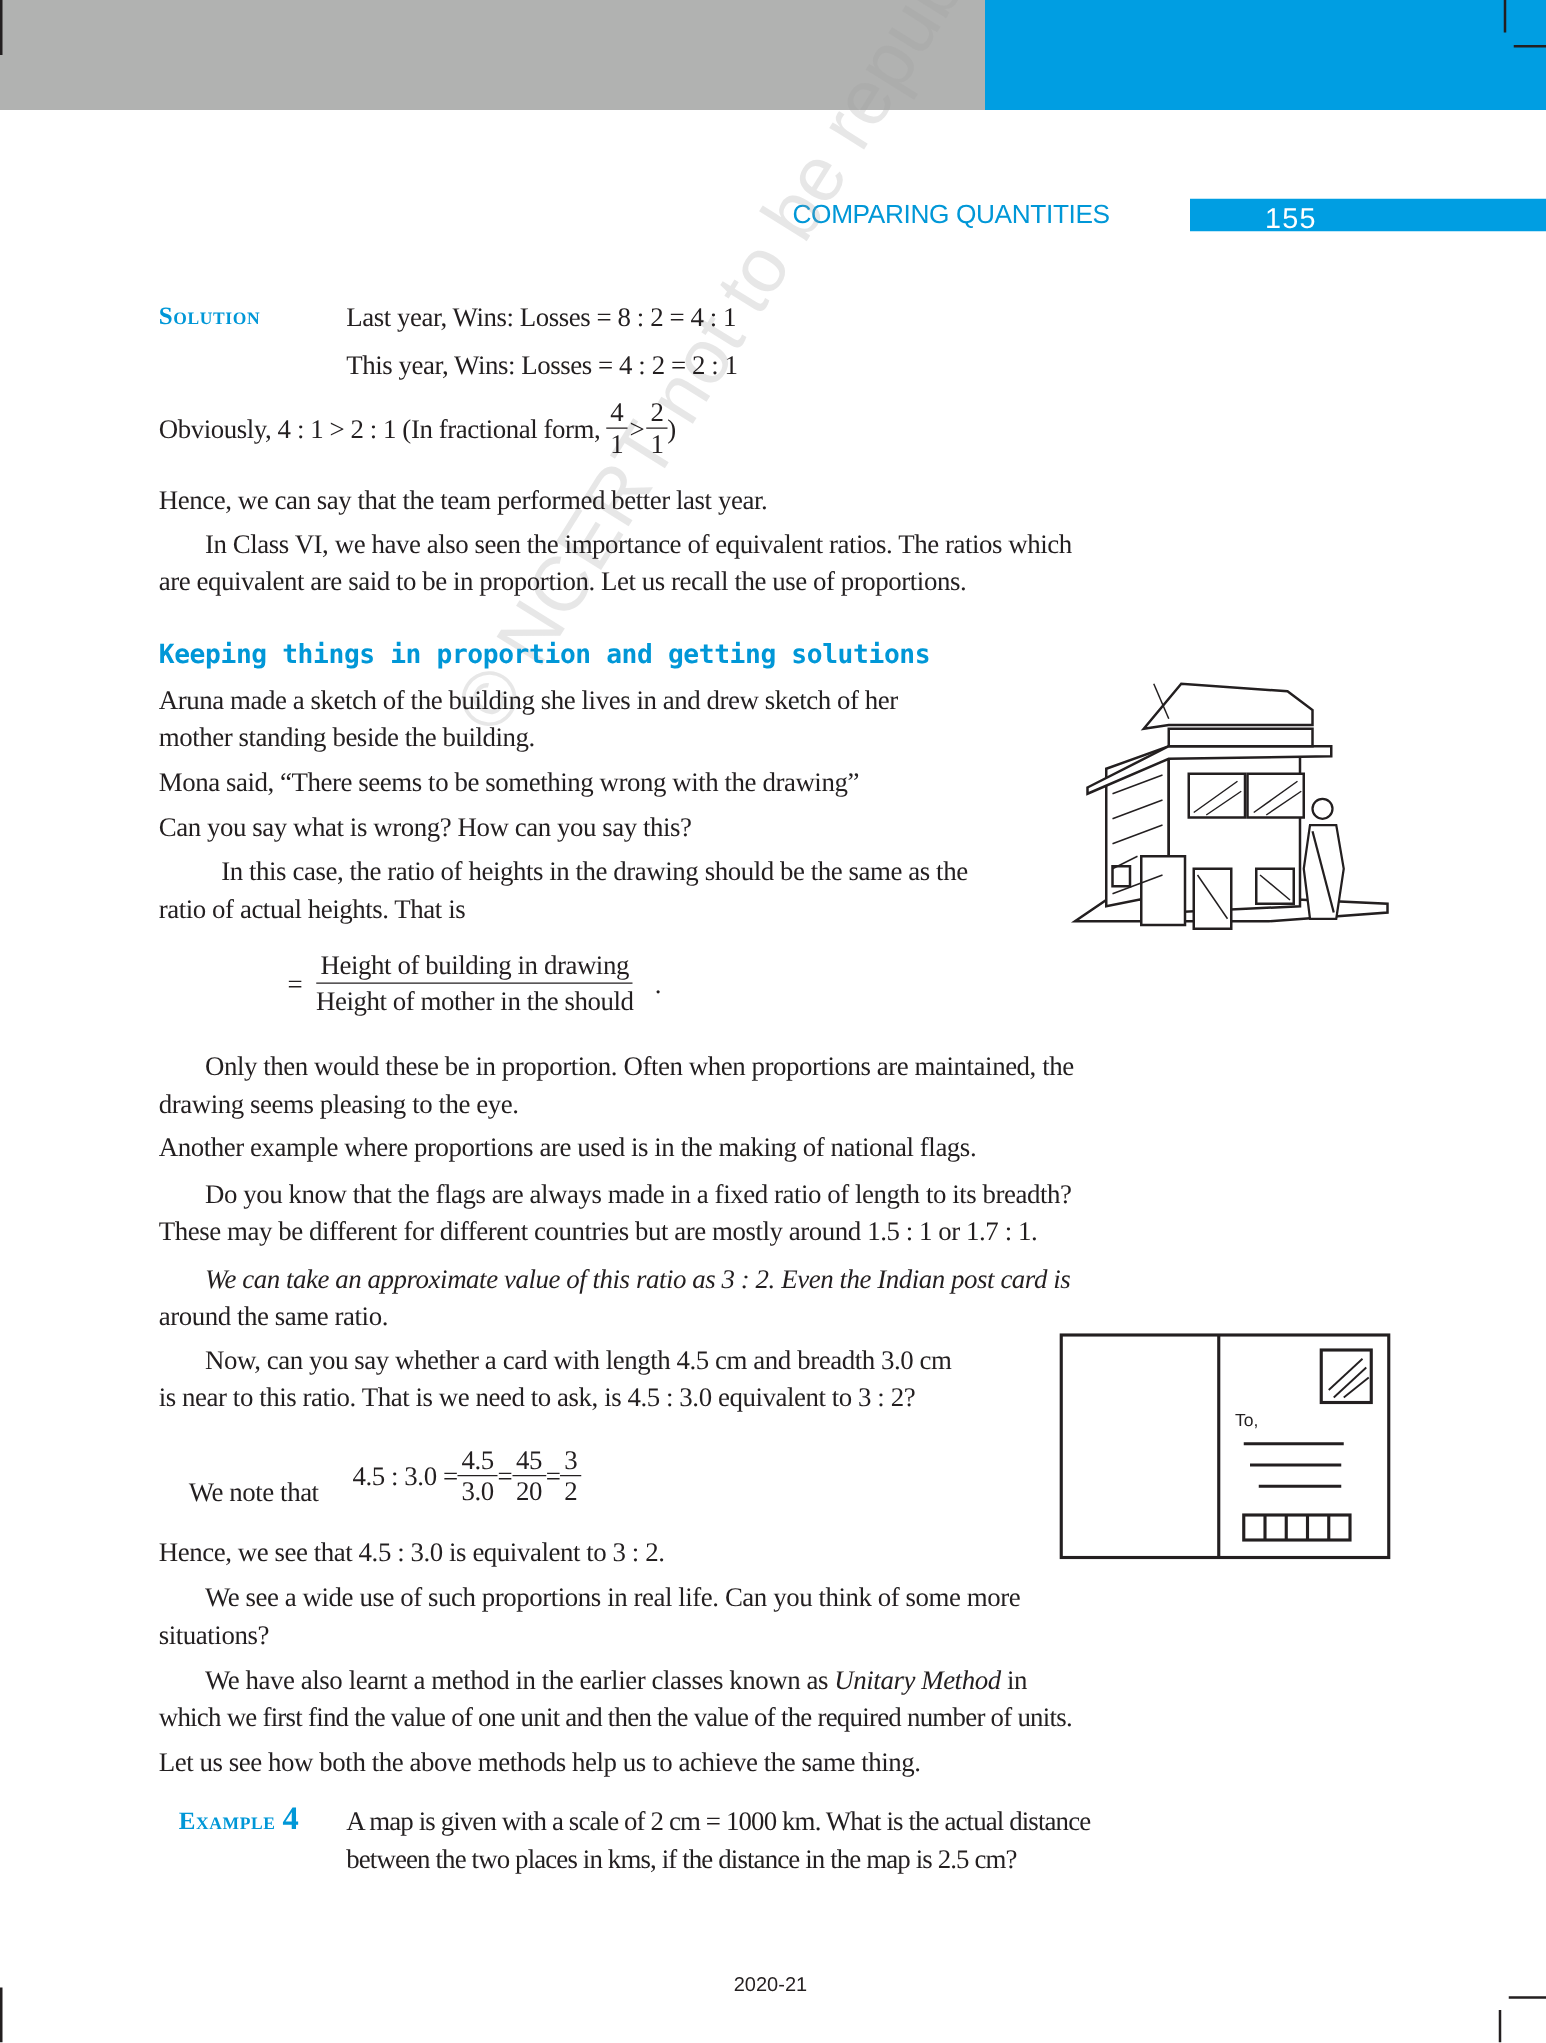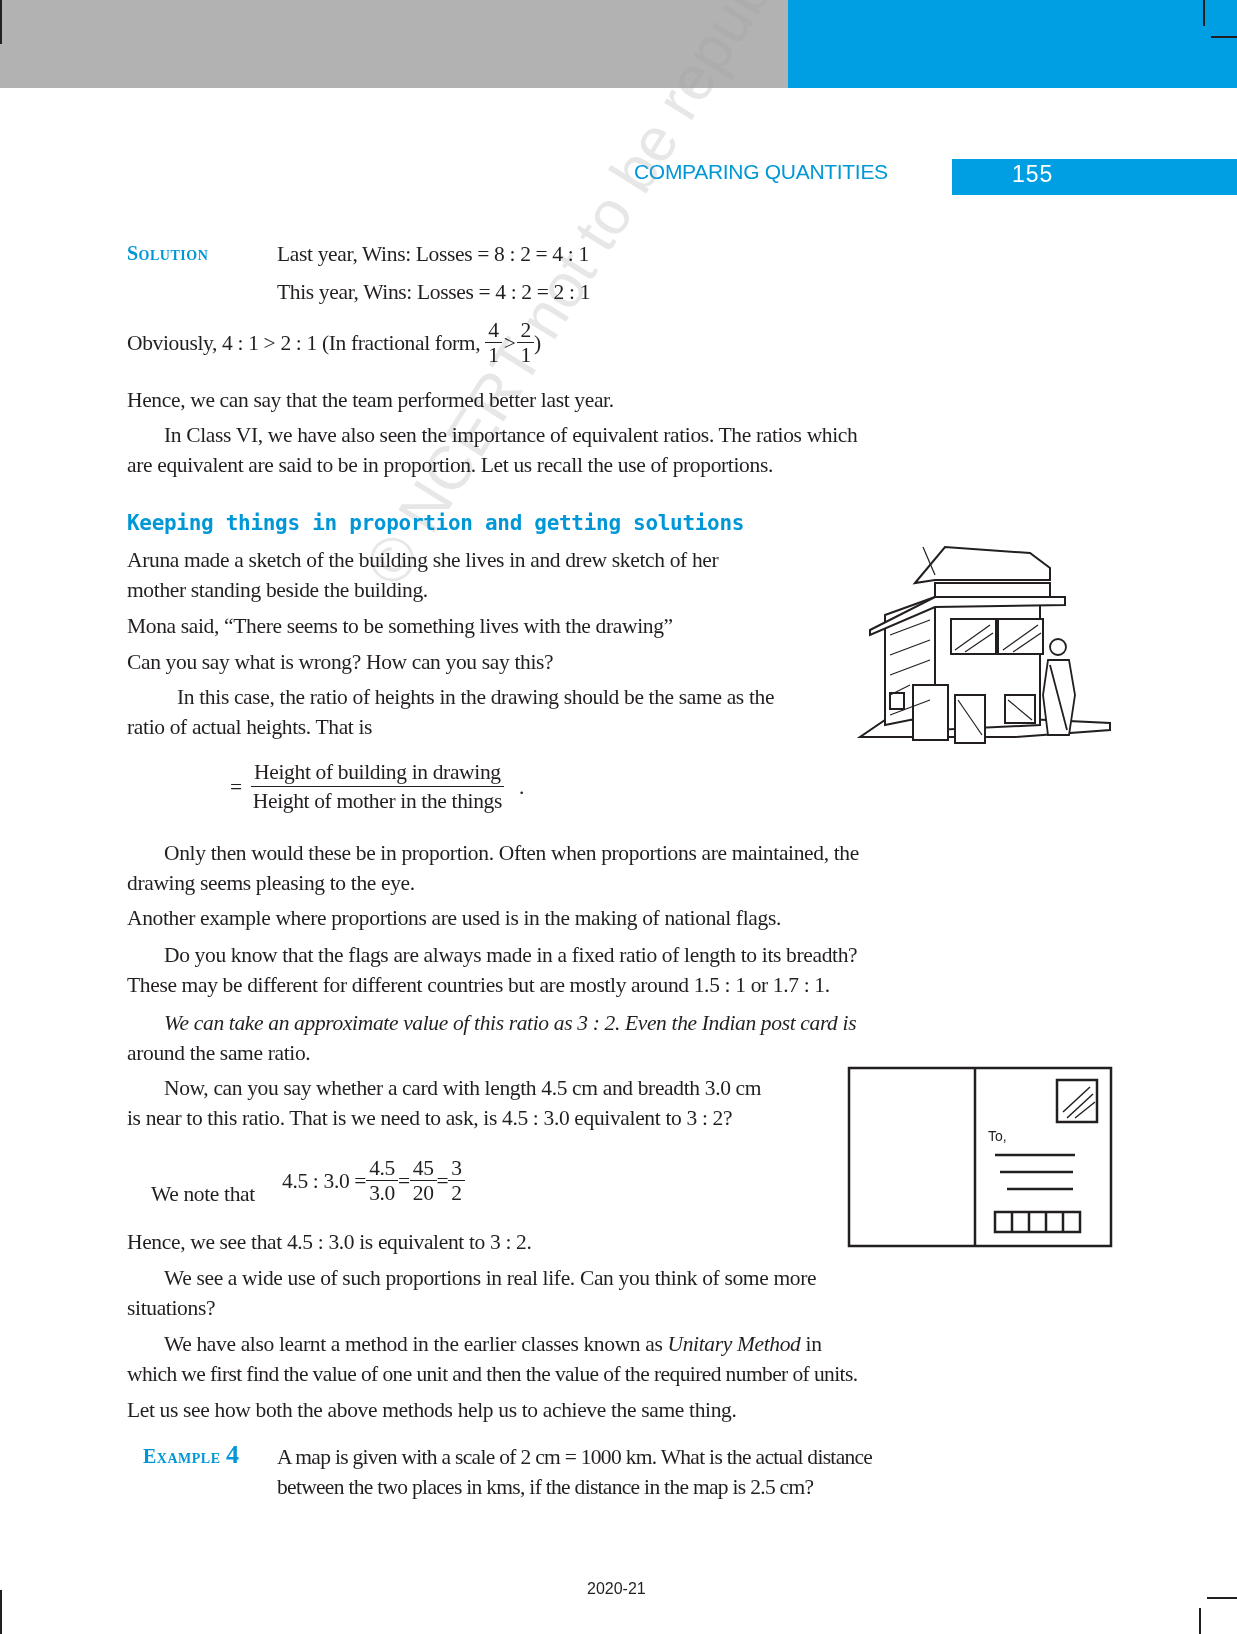--- a/index.html
+++ b/index.html
@@ -10,21 +10,21 @@
   }
   .abs { position: absolute; }
   .band-gray { left: 0; top: 0; width: 788px; height: 88px; background: #b1b2b1; }
   .band-blue { left: 788px; top: 0; width: 449px; height: 88px; background: #009ee2; }
   .crop { background: #231f20; position: absolute; }
   .running-head {
     left: 634px; top: 160px; font-family: "Liberation Sans", sans-serif;
     font-size: 21px; color: #0097d7; letter-spacing: -0.3px;
   }
   .page-num-box {
-    left: 952px; top: 159px; width: 285px; height: 36px; background: #009ee2; text-align: center;
+    left: 952px; top: 159px; width: 285px; height: 26px; background: #009ee2; text-align: center;
   }
   .page-num {
     position: absolute; left: 60px; top: 2px; color: #fff;
     font-family: "Liberation Sans", sans-serif; font-size: 23px; letter-spacing: 1px;
   }
   .t { font-size: 21.5px; line-height: 30px; white-space: nowrap; letter-spacing: -0.35px; }
   .label-blue {
     color: #0097d7; font-weight: bold; font-size: 20px; letter-spacing: 0.5px;
     font-variant: small-caps;
   }
@@ -81,21 +81,21 @@
 </div>
 
 <div class="abs t" style="left:127px;top:385px;">Hence, we can say that the team performed better last year.</div>
 <div class="abs t" style="left:164px;top:420px;">In Class VI, we have also seen the importance of equivalent ratios. The ratios which</div>
 <div class="abs t" style="left:127px;top:450px;">are equivalent are said to be in proportion. Let us recall the use of proportions.</div>
 
 <div class="abs t heading" style="left:127px;top:508px;">Keeping things in proportion and getting solutions</div>
 
 <div class="abs t" style="left:127px;top:545px;">Aruna made a sketch of the building she lives in and drew sketch of her</div>
 <div class="abs t" style="left:127px;top:575px;">mother standing beside the building.</div>
-<div class="abs t" style="left:127px;top:611px;">Mona said, “There seems to be something lives with the drawing”</div>
+<div class="abs t" style="left:127px;top:611px;">Mona said, “There seems to be something wrong with the drawing”</div>
 <div class="abs t" style="left:127px;top:647px;">Can you say what is wrong? How can you say this?</div>
 <div class="abs t" style="left:164px;top:682px;margin-left:13px;">In this case, the ratio of heights in the drawing should be the same as the</div>
 <div class="abs t" style="left:127px;top:712px;">ratio of actual heights. That is</div>
 
 <svg class="abs" style="left:855px;top:535px;" width="260" height="240" viewBox="0 0 260 240">
   <g fill="none" stroke="#231f20" stroke-width="2">
     <polygon points="5,202 160,202 255,195 255,188 150,183 30,185" fill="#fff"></polygon>
     <polygon points="30,80 80,62 80,180 30,190" fill="#fff"></polygon>
     <polygon points="80,70 185,68 185,190 80,195" fill="#fff"></polygon>
     <polygon points="15,95 80,62 210,62 210,70 80,72 15,100" fill="#fff"></polygon>
@@ -127,21 +127,21 @@
     <circle cx="203" cy="112" r="8"></circle>
     <polygon points="193,125 214,125 220,160 214,200 193,200 188,160"></polygon>
     <line x1="195" y1="130" x2="212" y2="195"></line>
   </g>
 </svg>
 
 <div class="abs t" style="left:222px;top:758px;display:flex;align-items:center;">
   <span style="margin:0 8px;">=</span>
   <span class="frac">
     <span class="num">Height of building in drawing</span>
-    <span class="den">Height of mother in the things</span>
+    <span class="den">Height of mother in the should</span>
   </span>
   <span style="margin-left:14px;">.</span>
 </div>
 
 <div class="abs t" style="left:164px;top:838px;">Only then would these be in proportion. Often when proportions are maintained, the</div>
 <div class="abs t" style="left:127px;top:868px;">drawing seems pleasing to the eye.</div>
 <div class="abs t" style="left:127px;top:903px;">Another example where proportions are used is in the making of national flags.</div>
 <div class="abs t" style="left:164px;top:940px;">Do you know that the flags are always made in a fixed ratio of length to its breadth?</div>
 <div class="abs t" style="left:127px;top:970px;">These may be different for different countries but are mostly around 1.5 : 1 or 1.7 : 1.</div>
 <div class="abs t" style="left:164px;top:1008px;font-style:italic;">We can take an approximate value of this ratio as 3 :  2. Even the Indian post card is</div>

